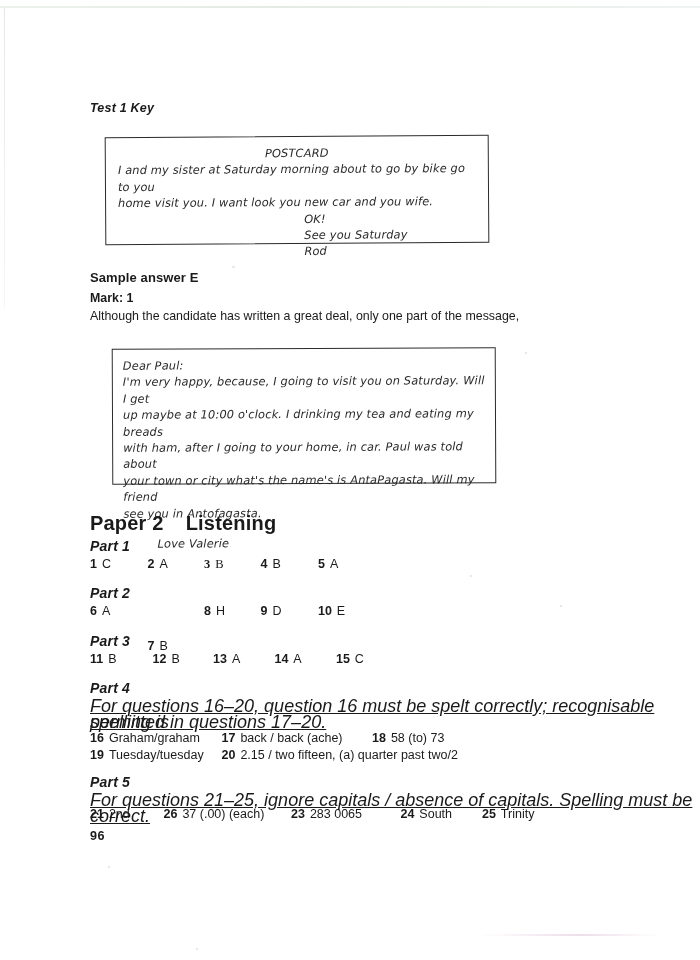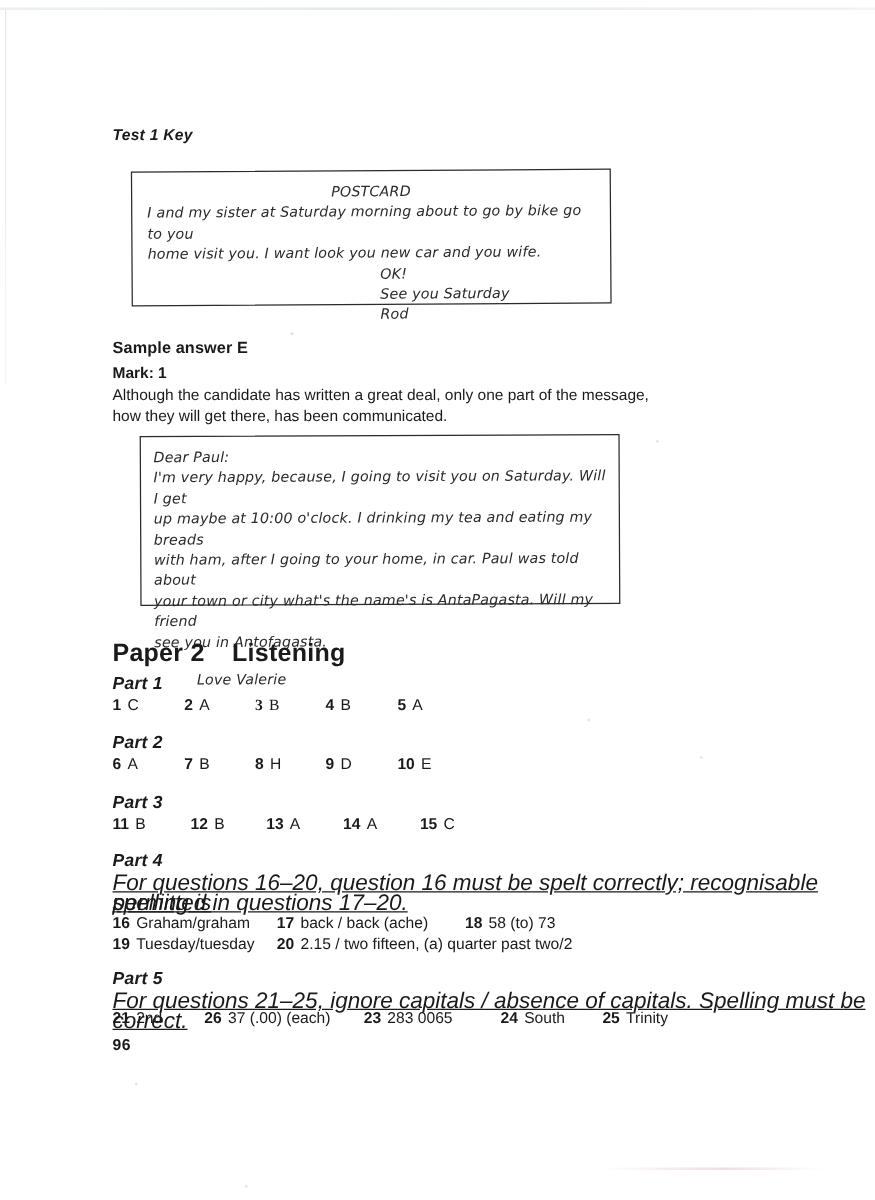--- a/index.html
+++ b/index.html
@@ -181,21 +181,20 @@
         <div class="indented">See you Saturday</div>
         <div class="indented">Rod</div>
       </div>
     </div>
 
     <div class="abs h-bold" style="left:90px;top:270px;">Sample answer E</div>
 
     <div class="abs mark-line" style="left:90px;top:291px;">Mark: 1</div>
 
     <div class="abs body-text" style="left:90px;top:308px;">Although the candidate has written a great deal, only one part of the message,</div>
-    <div class="abs body-text" style="left:90px;top:325px;">how they will get there, has been communicated.</div>
 
     <div class="sample-box" id="letter-box">
       <div class="inner hand">
         <div>Dear Paul:</div>
         <div>I'm very happy, because, I going to visit you on Saturday. Will I get</div>
         <div>up maybe at 10:00 o'clock. I drinking my tea and eating my breads</div>
         <div>with ham, after I going to your home, in car. Paul was told about</div>
         <div>your town or city what's the name's is AntaPagasta. Will my friend</div>
         <div>see you in Antofagasta.</div>
         <div class="sign-off" style="margin-top:14px;">Love Valerie</div>
@@ -211,21 +210,21 @@
       <span class="ans" style="width:54px;"><span class="n">1</span><span>C</span></span>
       <span class="ans" style="width:53px;"><span class="n">2</span><span>A</span></span>
       <span class="ans" style="width:53px;font-family:Liberation Serif, serif;"><span class="n">3</span><span>B</span></span>
       <span class="ans" style="width:54px;"><span class="n">4</span><span>B</span></span>
       <span class="ans"><span class="n">5</span><span>A</span></span>
     </div>
 
     <div class="abs part-head" style="left:90px;top:585px;">Part 2</div>
     <div class="abs ans-row" style="left:90px;top:604px;">
       <span class="ans" style="width:54px;"><span class="n">6</span><span>A</span></span>
-      <span class="ans" style="width:53px;"><span class="n">7</span><span>B</span></span>
+      <span class="ans" style="width:53px;margin-top:35px;"><span class="n">7</span><span>B</span></span>
       <span class="ans" style="width:53px;"><span class="n">8</span><span>H</span></span>
       <span class="ans" style="width:54px;"><span class="n">9</span><span>D</span></span>
       <span class="ans"><span class="n">10</span><span>E</span></span>
     </div>
 
     <div class="abs part-head" style="left:90px;top:633px;">Part 3</div>
     <div class="abs ans-row" style="left:90px;top:652px;">
       <span class="ans" style="width:59px;"><span class="n">11</span><span>B</span></span>
       <span class="ans" style="width:57px;"><span class="n">12</span><span>B</span></span>
       <span class="ans" style="width:58px;"><span class="n">13</span><span>A</span></span>

